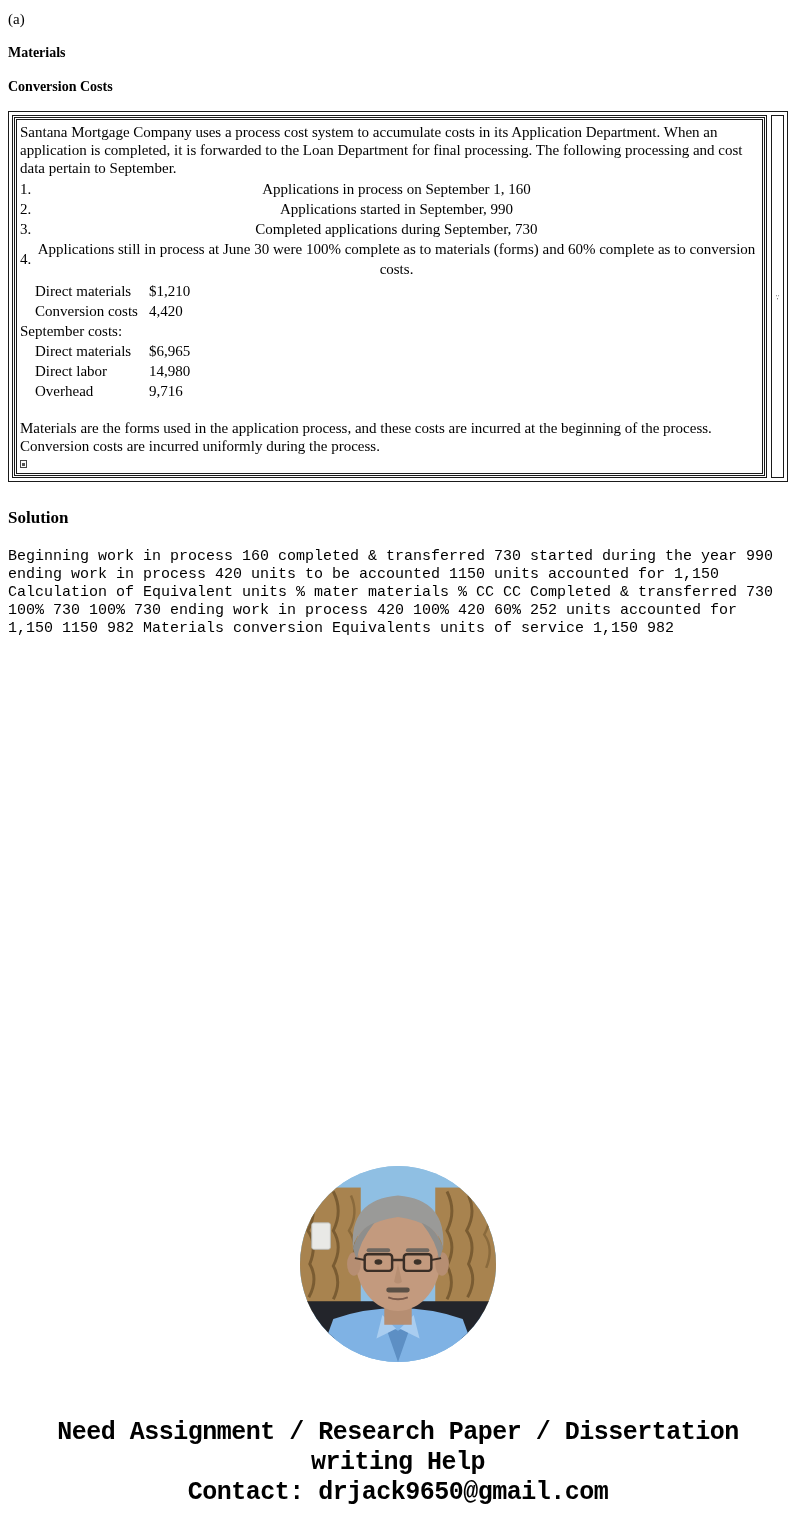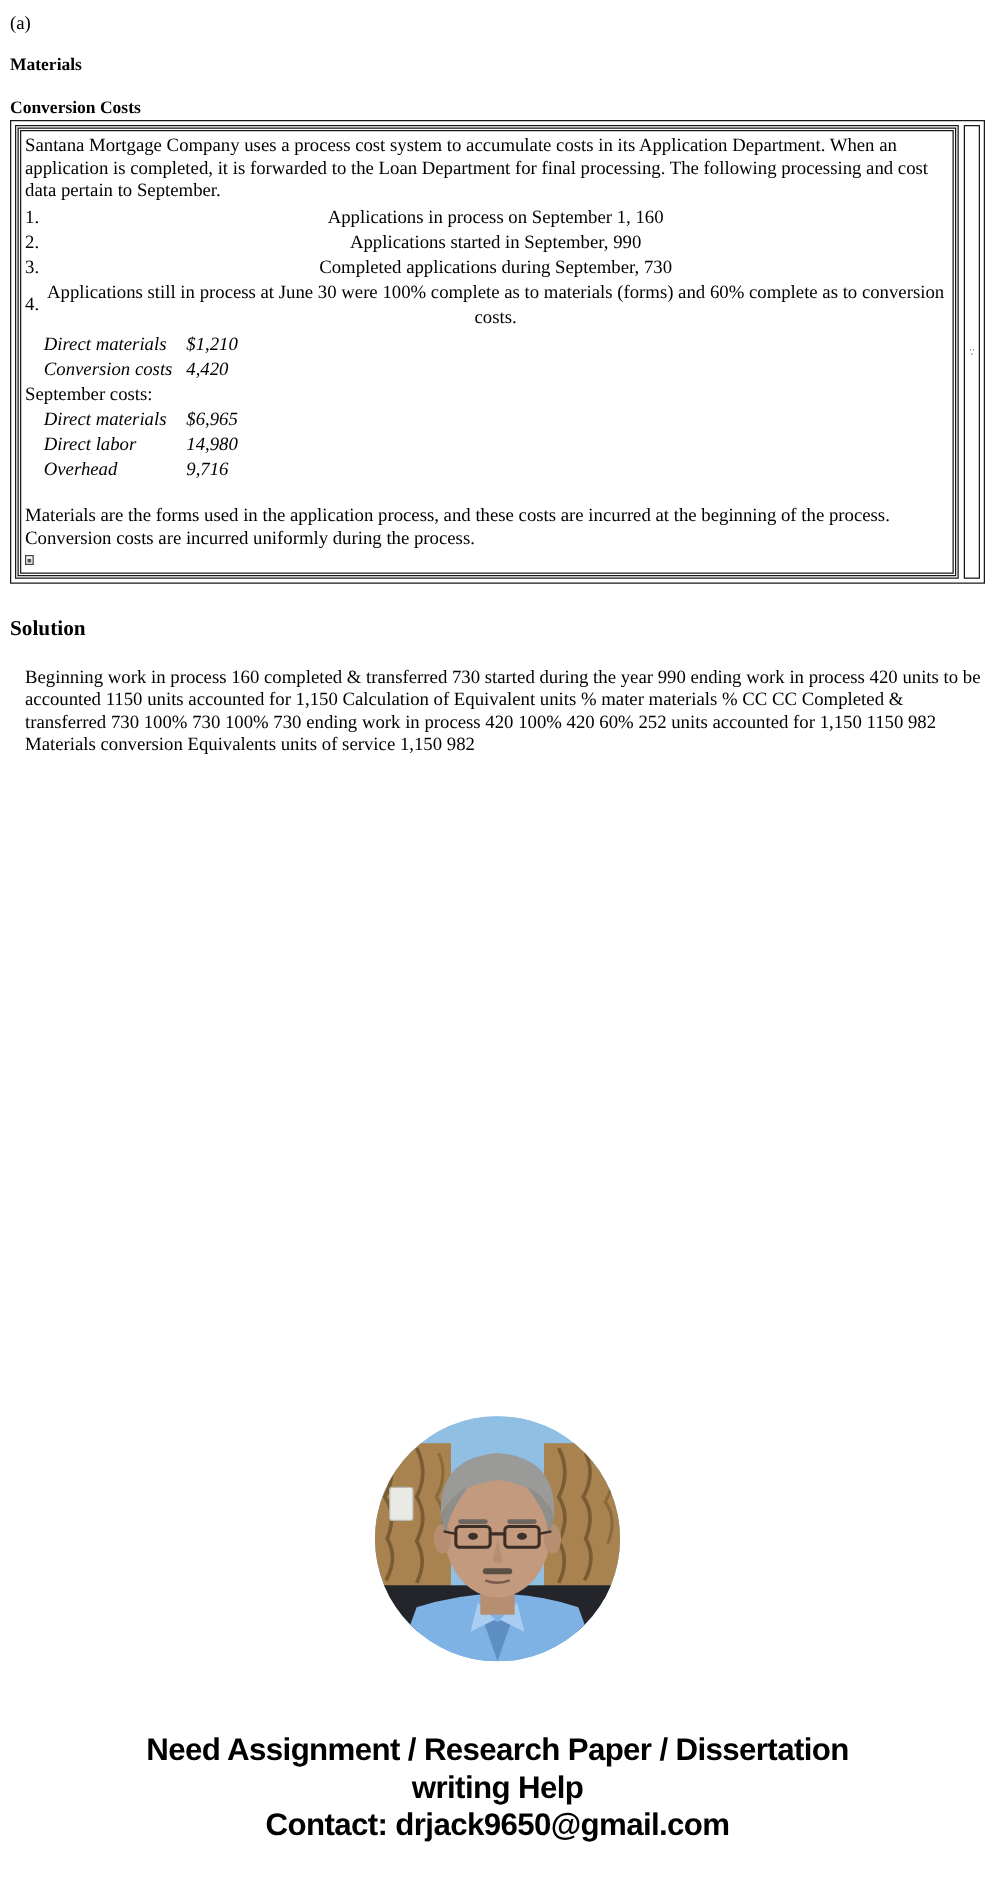--- a/index.html
+++ b/index.html
@@ -9,20 +9,21 @@
     font-family: "Liberation Serif", serif;
     color: #000; font-size: 15px;
   }
   .page { padding: 8px 6px 20px 8px; }
 
   .label-a { margin: 2px 0 0 0; line-height: 18px; }
   .h-bold { font-weight: bold; margin: 16px 0 0 0; line-height: 18px; font-size: 14px; }
 
   
   .outer-box {
+    margin-top: 15px;
     border: 1px solid #1a1a1a;
     padding: 3px;
     display: flex;
     gap: 4px;
     align-items: stretch;
   }
   .main-box {
     flex: 1 1 auto;
     border: 3px double #1a1a1a;
     padding: 1px;
@@ -39,52 +40,52 @@
     display: flex; align-items: center; justify-content: center;
     font-size: 6px; line-height: 6px; overflow: hidden; color: #222;
   }
   .intro { line-height: 18px; margin: 0; }
   .num-list { margin-top: 2px; }
   .num-item { display: flex; line-height: 20px; }
   .num-item .num { flex: 0 0 16px; display: flex; align-items: center; justify-content: flex-start; }
   .num-item .itext { flex: 1 1 auto; text-align: center; }
   .wip-block { margin-top: 2px; }
   .wip-head { line-height: 20px; }
-  .wip-row { display: flex; line-height: 20px; padding-left: 15px; font-style: italic; }
+  .wip-row { display: flex; line-height: 20px; padding-left: 15px; }
   .wip-row .wlabel { flex: 0 0 114px; }
   .wip-row .wvalue { flex: 0 0 auto; }
   .note { margin: 18px 0 0 0; line-height: 18px; }
   .tiny-square {
     display: inline-block; width: 7px; height: 8px;
     border: 1px solid #444; margin: 2px 0 0 0; position: relative;
   }
   .tiny-square .dot {
     position: absolute; left: 1px; top: 2px; width: 3px; height: 3px; background: #555;
     display: block;
   }
 
   
   .solution-h { font-weight: bold; font-size: 17px; margin: 26px 0 0 0; line-height: 20px; }
-  .solution-body { margin: 20px 0 0 12px; line-height: 18px; width: 770px; }
+  .solution-body { margin: 20px 0 0 0; line-height: 18px; width: 770px; font-family: Liberation Mono, monospace; }
 
   .spacer { height: 528px; }
 
   
   .avatar-wrap { display: flex; justify-content: center; }
   .avatar {
     width: 196px; height: 196px; border-radius: 50%;
     overflow: hidden; position: relative; background: #8fbfe3;
   }
   .avatar svg { display: block; }
 
   
   .footer {
     margin-top: 56px;
     text-align: center;
-    font-family: Liberation Sans, sans-serif;
+    font-family: Liberation Mono, monospace;
     font-weight: bold; font-size: 25px; line-height: 30px;
     letter-spacing: -0.5px; color: #000;
   }
   .footer div { white-space: nowrap; }
 </style>
 </head>
 <body>
 
 <div class="page">
 

